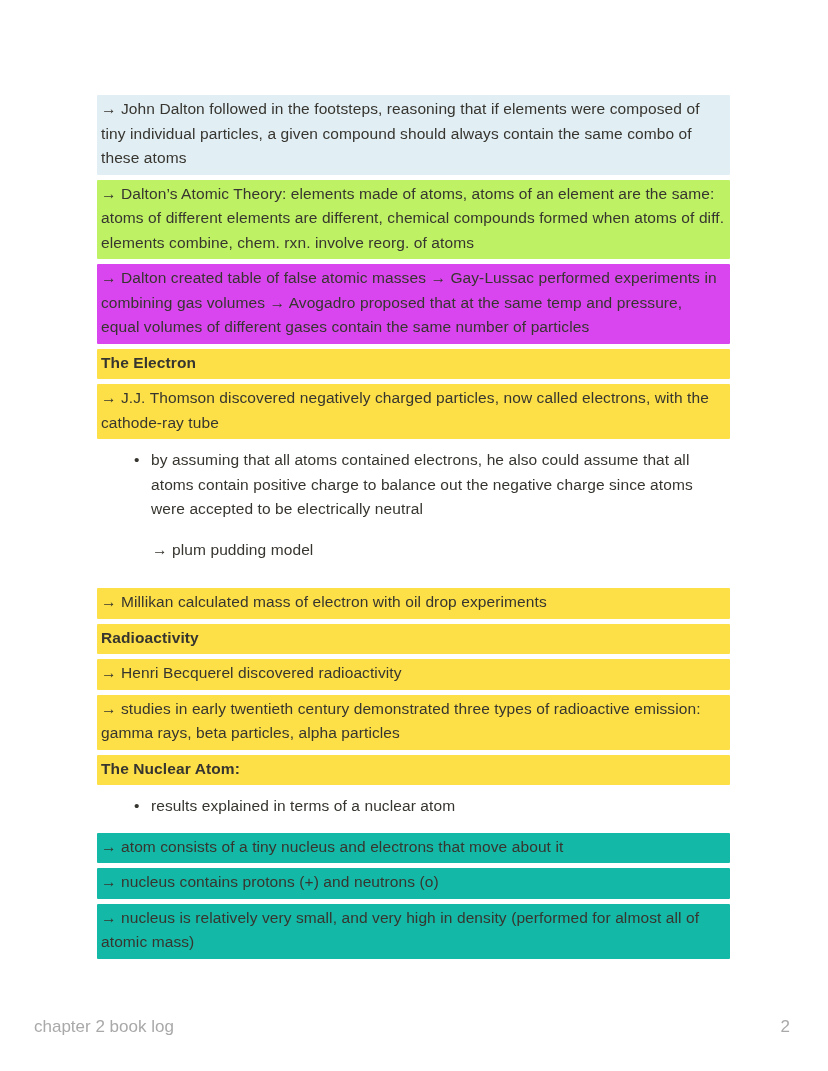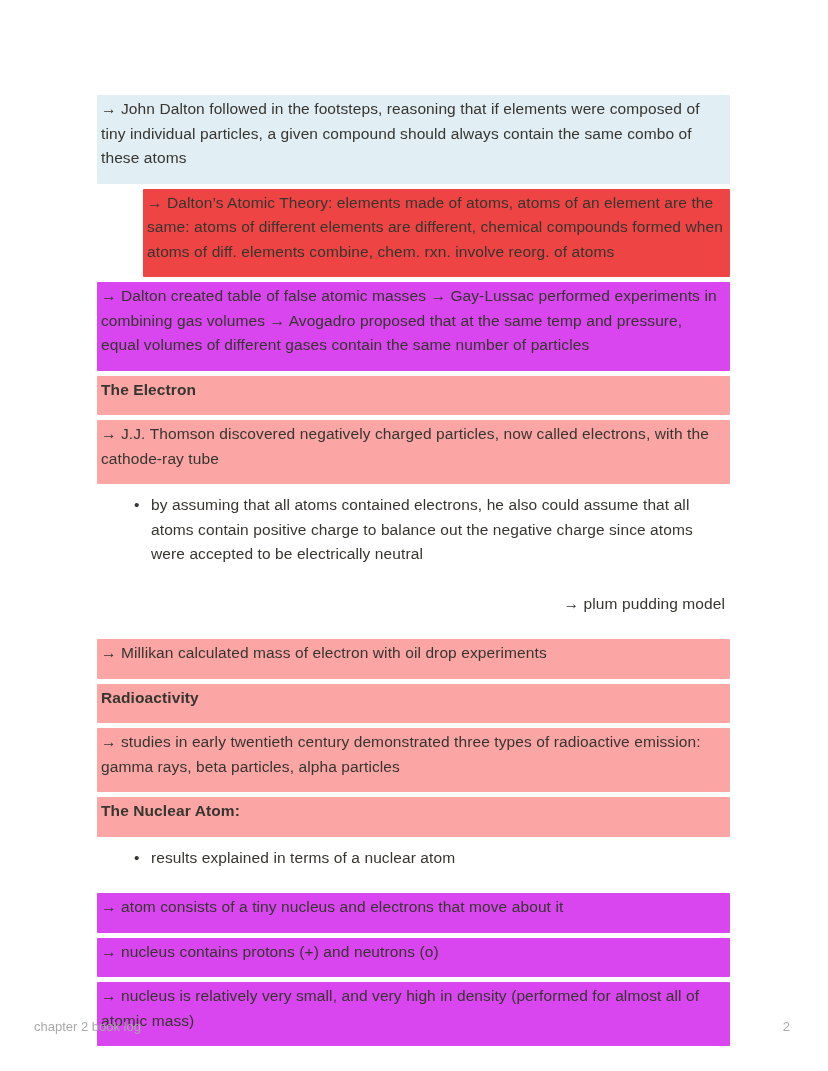--- a/index.html
+++ b/index.html
@@ -17,56 +17,55 @@
   }
   .content {
     position: absolute;
     left: 97px;
     top: 95px;
     width: 633px;
   }
   .block {
     font-size: 15.5px;
     line-height: 24.5px;
-    padding: 2px 5px 13px 4px;
+    padding: 2px 5px 4px 4px;
     margin-bottom: 5px;
     border-radius: 1px;
     letter-spacing: 0.1px;
   }
   .heading { font-weight: 700; }
   .hl-blue   { background: #e1eef4; }
-  .hl-pink   { background: #ef4444; margin-left: 46px; }
+  .hl-pink   { background: #bef264; }
   .hl-purple { background: #d946ef; }
-  .hl-yellow { background: #fca5a5; }
-  .hl-gray   { background: #d946ef; }
+  .hl-yellow { background: #fde047; }
+  .hl-gray   { background: #14b8a6; }
   .bullet-row {
     display: flex;
     background: transparent;
     padding-left: 37px;
     margin: 7px 0 10px 0;
   }
   .bullet-dot {
     flex: none;
     width: 17px;
   }
   .bullet-text { flex: 1; }
   .indent-arrow {
     background: transparent;
     padding-left: 55px;
-    margin: 2px 0 10px 0;
-    text-align: right;
+    margin: 2px 0 22px 0;
   }
   .footer {
     position: absolute;
     left: 34px;
     right: 38px;
     top: 1020px;
     display: flex;
     justify-content: space-between;
-    font-size: 13px;
+    font-size: 17px;
     line-height: 14px;
     color: #a9a9a9;
   }
 </style>
 </head>
 <body>
 
 <div class="content">
 
   <div class="block hl-blue">→ John Dalton followed in the footsteps, reasoning that if elements were composed of tiny individual particles, a given compound should always contain the same combo of these atoms</div>
@@ -83,20 +82,21 @@
     <span class="bullet-dot">•</span>
     <span class="bullet-text">by assuming that all atoms contained electrons, he also could assume that all atoms contain positive charge to balance out the negative charge since atoms were accepted to be electrically neutral</span>
   </div>
 
   <div class="block indent-arrow">→ plum pudding model</div>
 
   <div class="block hl-yellow">→ Millikan calculated mass of electron with oil drop experiments</div>
 
   <div class="block hl-yellow heading">Radioactivity</div>
 
+  <div class="block hl-yellow">→ Henri Becquerel discovered radioactivity</div>
 
   <div class="block hl-yellow">→ studies in early twentieth century demonstrated three types of radioactive emission: gamma rays, beta particles, alpha particles</div>
 
   <div class="block hl-yellow heading">The Nuclear Atom:</div>
 
 
   <div class="block bullet-row">
     <span class="bullet-dot">•</span>
     <span class="bullet-text">results explained in terms of a nuclear atom</span>
   </div>

